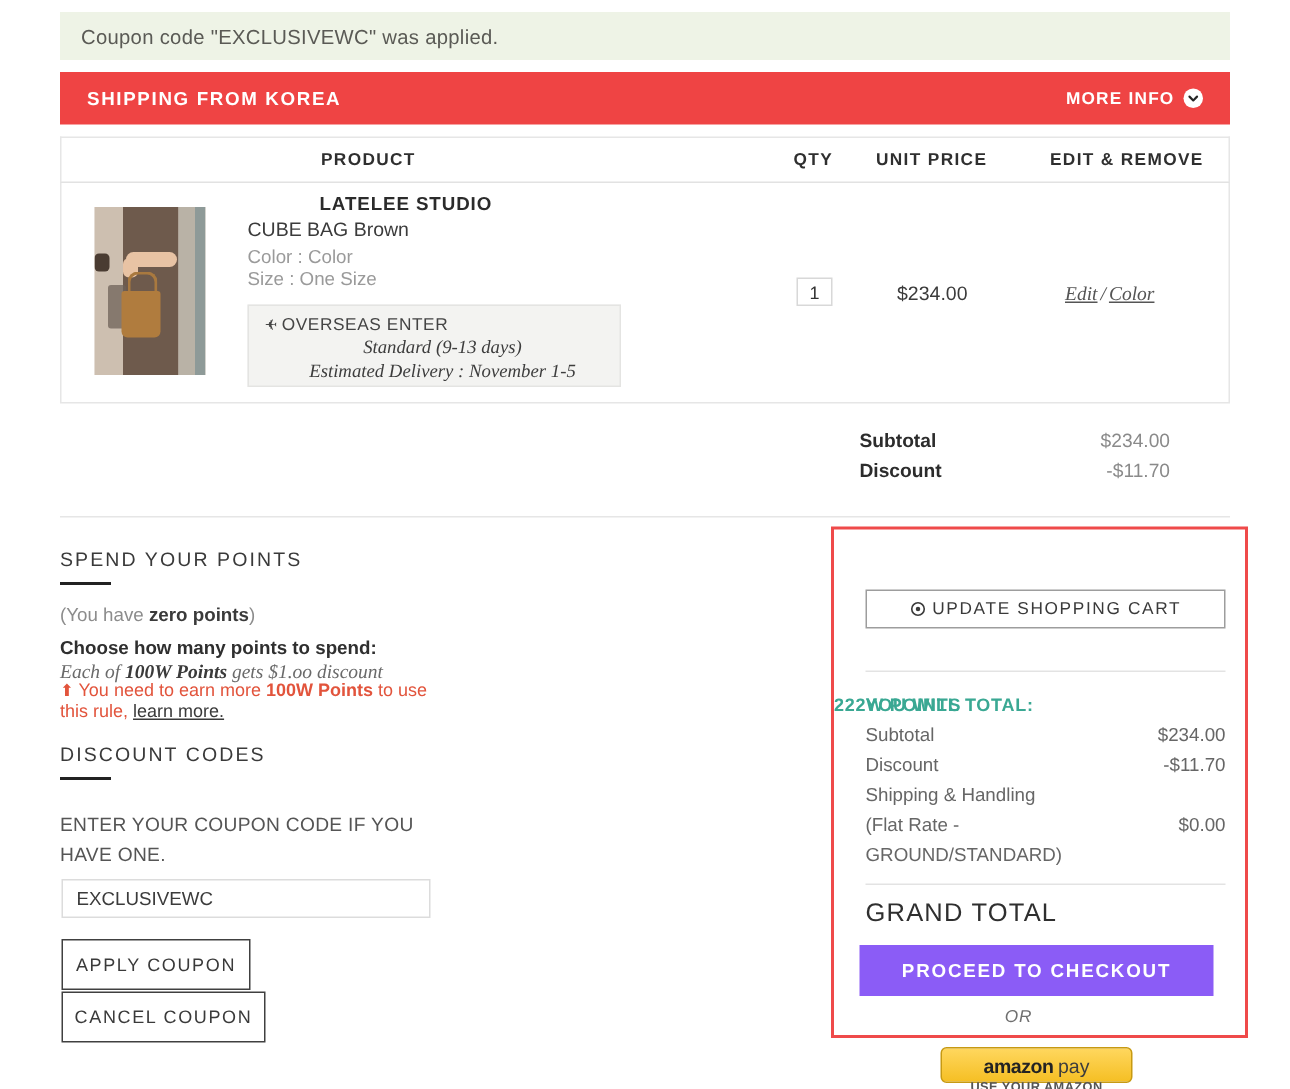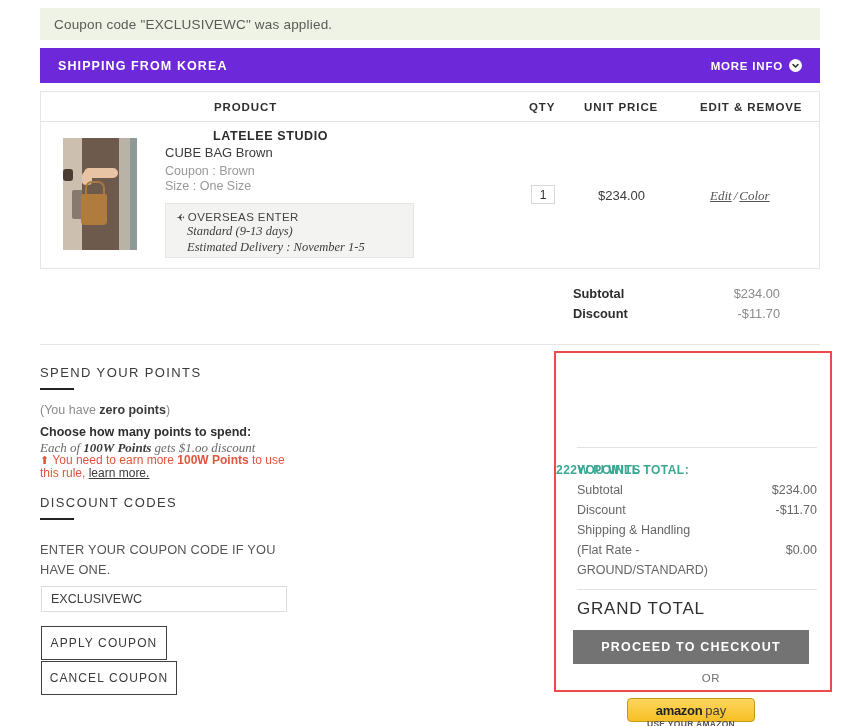--- a/index.html
+++ b/index.html
@@ -23,21 +23,21 @@
     display: flex; align-items: center;
     padding-left: 14px;
     box-sizing: border-box;
   }
   .notice-text { font-size: 13.5px; color: #5a5a55; letter-spacing: .2px; }
 
   
   .ship-bar {
     position: absolute; left: 40px; top: 48px;
     width: 780px; height: 35px;
-    background: #6d28d9;
+    background: #ef4444;
     display: flex; align-items: center; justify-content: space-between;
     padding: 0 18px 0 18px;
     box-sizing: border-box;
   }
   .ship-title {
     color: #ffffff; font-size: 12.5px; font-weight: bold;
     letter-spacing: 1.1px;
   }
   .more-info {
     display: flex; align-items: center; gap: 6px;
@@ -132,20 +132,21 @@
     background: #f3f3f1; border: 1px solid #e4e4e2;
     box-sizing: border-box;
     padding: 7px 10px;
   }
   .ov-title { font-size: 11.5px; color: #444; letter-spacing: .4px; white-space: nowrap; }
   .ov-plane { font-size: 10px; margin-right: 3px; display:inline-block; transform: scaleX(-1); }
   .ov-line {
     font-family: "Liberation Serif", serif; font-style: italic;
     font-size: 12.5px; color: #3d3d3d; margin-left: 11px; margin-top: 1px;
     white-space: nowrap;
+    text-align: center;
   }
 
   .qty-box {
     position: absolute; left: 531px; top: 185px;
     width: 24px; height: 19px;
     border: 1px solid #d8d8d8; background: #fff;
     font-size: 12px; color: #333;
     text-align: center; line-height: 19px;
     box-sizing: border-box;
   }
@@ -281,29 +282,29 @@
     font-size: 17px; letter-spacing: .8px; color: #2f2f2f;
   }
   .grand-value {
     position: absolute; left: 577px; top: 599px; width: 240px;
     text-align: right;
     font-size: 17px; letter-spacing: .3px; color: #2f2f2f;
   }
   .checkout-btn {
     position: absolute; left: 573px; top: 630px;
     width: 236px; height: 34px;
-    background: #737373; color: #ffffff;
+    background: #8b5cf6; color: #ffffff;
     border: none;
     font-family: "Liberation Sans", sans-serif;
     font-size: 12.5px; font-weight: bold; letter-spacing: 1.2px;
     cursor: pointer;
   }
   .or-text {
-    position: absolute; left: 593px; top: 672px; width: 236px;
-    text-align: center; font-size: 11.5px; color: #6f6f6f; letter-spacing: .6px;
+    position: absolute; left: 561px; top: 672px; width: 236px;
+    text-align: center; font-size: 11.5px; color: #6f6f6f; letter-spacing: .6px; font-style: italic;
   }
   .amazon-btn {
     position: absolute; left: 627px; top: 698px;
     width: 128px; height: 24px;
     background: linear-gradient(#ffd75e, #f5bf24);
     border: 1px solid #c79a12; border-radius: 4px;
     display: flex; align-items: center; justify-content: center;
     cursor: pointer; box-sizing: border-box;
   }
   .amz-word { font-size: 13px; font-weight: bold; color: #232323; letter-spacing: -.3px; }
@@ -352,21 +353,21 @@
     <div class="knob"></div>
     <div class="bag2"></div>
     <div class="arm"></div>
     <div class="hand"></div>
     <div class="strap"></div>
     <div class="bag"></div>
   </div>
 
   <div class="prod-brand">LATELEE STUDIO</div>
   <div class="prod-name">CUBE BAG Brown</div>
-  <div class="prod-opt1">Coupon : Brown</div>
+  <div class="prod-opt1">Color : Color</div>
   <div class="prod-opt2">Size : One Size</div>
 
   <div class="overseas">
     <div class="ov-title">
       <span class="ov-plane">✈</span><span>OVERSEAS ENTER</span>
     </div>
     <div class="ov-line">Standard (9-13 days)</div>
     <div class="ov-line">Estimated Delivery : November 1-5</div>
   </div>
 
@@ -394,20 +395,29 @@
   <div class="points-each"><span>Each of </span><b>100W Points</b><span> gets $1.oo discount</span></div>
   <div class="points-warn"><span class="warn-arrow">⬆</span><span> You need to earn more </span><b>100W Points</b><span> to use this rule, </span><a href="#" class="learn-more">learn more.</a></div>
 
   <div class="sec-title codes-title">DISCOUNT CODES</div>
   <div class="sec-rule codes-rule"></div>
   <div class="codes-help">ENTER YOUR COUPON CODE IF YOU HAVE ONE.</div>
   <input class="coupon-input" type="text" value="EXCLUSIVEWC" style="">
   <div class="btn-outline apply-btn" style="line-height:32px;">APPLY COUPON</div>
   <div class="btn-outline cancel-btn" style="line-height:32px;">CANCEL COUPON</div>
 
+  <div class="update-btn">
+    <span class="refresh-icon">
+      <svg width="10" height="10" viewBox="0 0 12 12">
+        <circle cx="6" cy="6" r="5" fill="none" stroke="#3a3a3a" stroke-width="1.3"></circle>
+        <circle cx="6" cy="6" r="1.8" fill="#3a3a3a"></circle>
+      </svg>
+    </span>
+    <span>UPDATE SHOPPING CART</span>
+  </div>
 
   <div class="sum-divider sd1"></div>
 
   <div class="earn-label">YOU WILL TOTAL:</div>
   <div class="earn-value">222W POINTS</div>
 
   <div class="sum-row r-sub">
     <span class="lbl">Subtotal</span>
     <span class="val">$234.00</span>
   </div>

